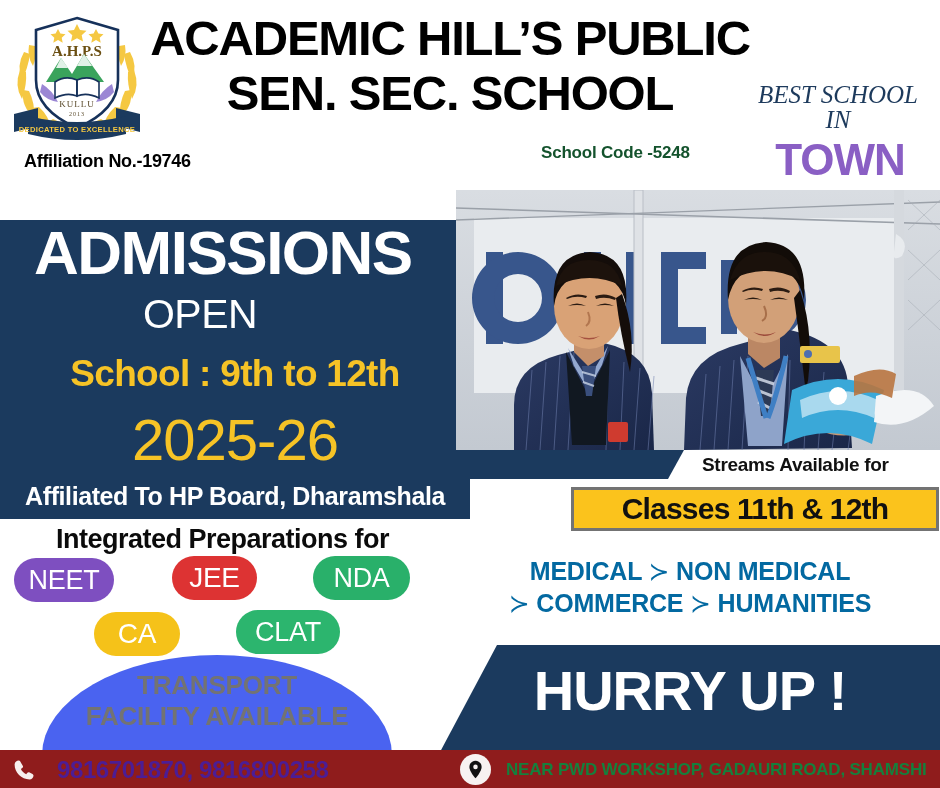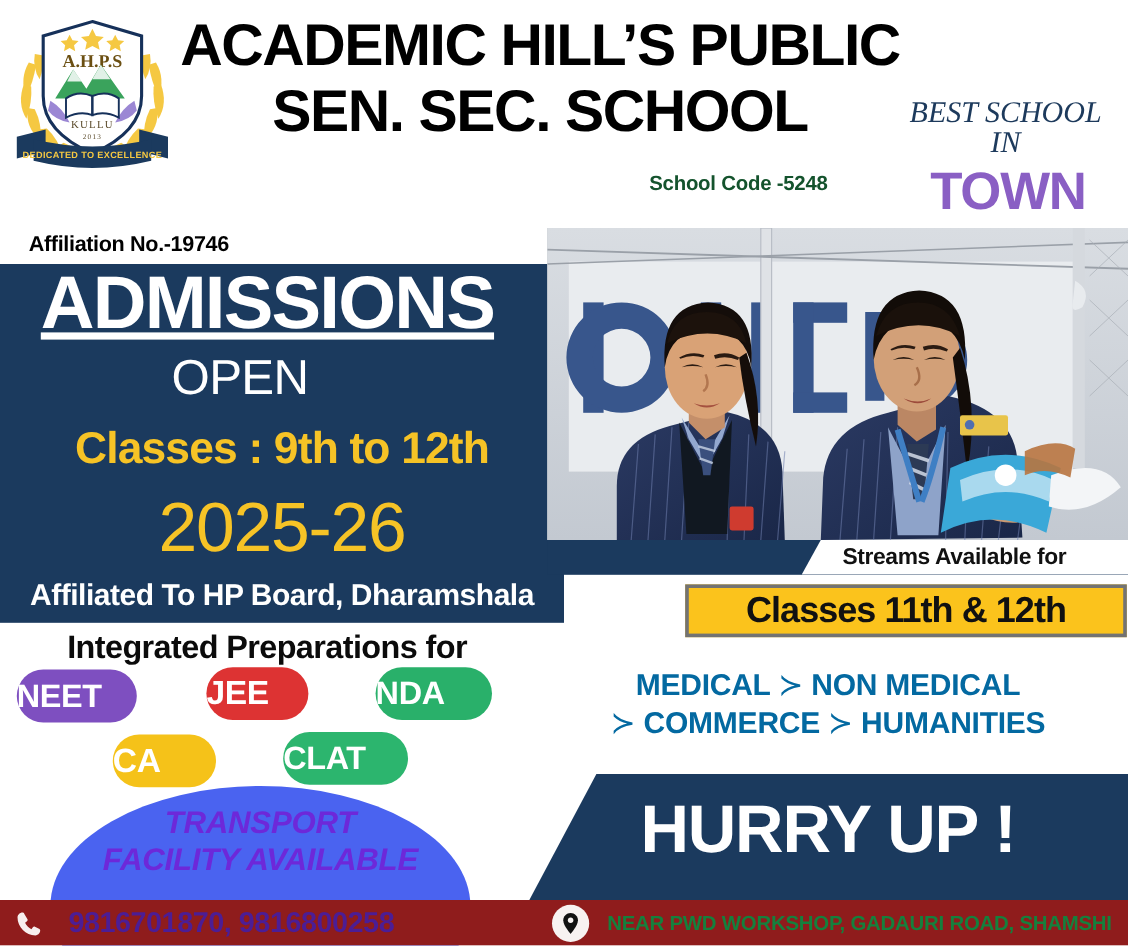--- a/index.html
+++ b/index.html
@@ -22,21 +22,20 @@
     font-weight:900; font-size:49px; line-height:0.99;
     letter-spacing:-1.2px; color:#000;
     font-family:"Liberation Sans", sans-serif;
   }
   .school-title .l2 { display:block; margin-top:6px; }
 
   .affiliation {
     position:absolute; left:24px; top:151px;
     font-size:18px; font-weight:900; color:#000;
     letter-spacing:-0.3px;
-    margin-top:42px;
   }
   .school-code {
     position:absolute; left:541px; top:143px;
     font-size:17px; font-weight:900; color:#14532d;
     letter-spacing:-0.2px;
   }
   .best-school {
     position:absolute; left:742px; top:82px; width:192px;
     text-align:center;
     font-family:"Liberation Serif", serif;
@@ -55,21 +54,20 @@
   .navy-block {
     position:absolute; left:0; top:220px; width:470px; height:299px;
     background:#1b3a5e;
   }
   .admissions {
     position:absolute; left:0; top:222px; width:470px;
     padding-left:34px;
     font-size:62px; font-weight:900; color:#ffffff;
     letter-spacing:-1.5px; line-height:1;
     z-index:6;
-    text-decoration:underline;
   }
   .open {
     position:absolute; left:0; top:294px; width:400px;
     text-align:center;
     font-size:41px; font-weight:400; color:#ffffff;
     letter-spacing:-0.5px; line-height:1; z-index:6;
   }
   .classes-line {
     position:absolute; left:0; top:355px; width:470px;
     text-align:center;
@@ -121,23 +119,23 @@
   }
 
   
   .integrated {
     position:absolute; left:56px; top:524px;
     font-size:27px; font-weight:900; color:#0b0b0b;
     letter-spacing:-0.5px;
   }
   .pill {
     position:absolute;
-    display:flex; align-items:center; justify-content:flex-start;
+    display:flex; align-items:center; justify-content:center;
     border-radius:999px;
-    color:#ffffff; font-weight:700;
+    color:#ffffff; font-weight:400;
     letter-spacing:-0.3px;
     z-index:4;
   }
   .pill-neet { left:14px;  top:558px; width:100px; height:44px; background:#7e4fc0; font-size:27px; }
   .pill-jee  { left:172px; top:556px; width:85px;  height:44px; background:#dd3333; font-size:28px; }
   .pill-nda  { left:313px; top:556px; width:97px;  height:44px; background:#29b06a; font-size:27px; }
   .pill-ca   { left:94px;  top:612px; width:86px;  height:44px; background:#f5c219; font-size:28px; }
   .pill-clat { left:236px; top:610px; width:104px; height:44px; background:#2cb56e; font-size:27px; }
 
   
@@ -152,24 +150,23 @@
   
   .transport {
     position:absolute; left:42px; top:655px; width:350px; height:200px;
     background:#4a63f0;
     border-radius:50%;
     z-index:3;
   }
   .transport-text {
     position:absolute; left:42px; top:670px; width:350px;
     text-align:center;
-    font-size:26px; font-weight:700; color:#6d28d9;
+    font-size:26px; font-weight:700; color:#737373;
     line-height:1.2; letter-spacing:-0.2px;
     z-index:5;
-    font-style:italic;
   }
 
   
   .hurry-block {
     position:absolute; left:440px; top:645px; width:500px; height:107px;
     background:#1b3a5e;
     clip-path: polygon(57px 0, 100% 0, 100% 100%, 0 100%);
     z-index:4;
   }
   .hurry-text {
@@ -388,21 +385,21 @@
         <path d="M344 210 q40 -18 78 0 l-4 18 q-36 -16 -72 0 z" fill="#cfe9f6" opacity="0.75"></path>
         <circle cx="382" cy="206" r="9" fill="#ffffff"></circle>
         <path d="M420 206 q42 -16 58 10 q-30 26 -60 16 z" fill="#f3f5f7"></path>
         <path d="M398 186 q26 -12 42 -2 l-4 24 q-20 -10 -38 -2 z" fill="#b8743f" opacity="0.9"></path>
       </g>
     </svg>
   </div>
 
   <div class="admissions">ADMISSIONS</div>
   <div class="open">OPEN</div>
-  <div class="classes-line">Classes : 9th to 12th</div>
+  <div class="classes-line">School : 9th to 12th</div>
   <div class="session">2025-26</div>
   <div class="affil-board">Affiliated To HP Board, Dharamshala</div>
 
   <div class="navy-strip"></div>
   <div class="streams-banner">
     <span>Streams Available for</span>
   </div>
   <div class="classes-bar">
     <span>Classes 11th &amp; 12th</span>
   </div>

